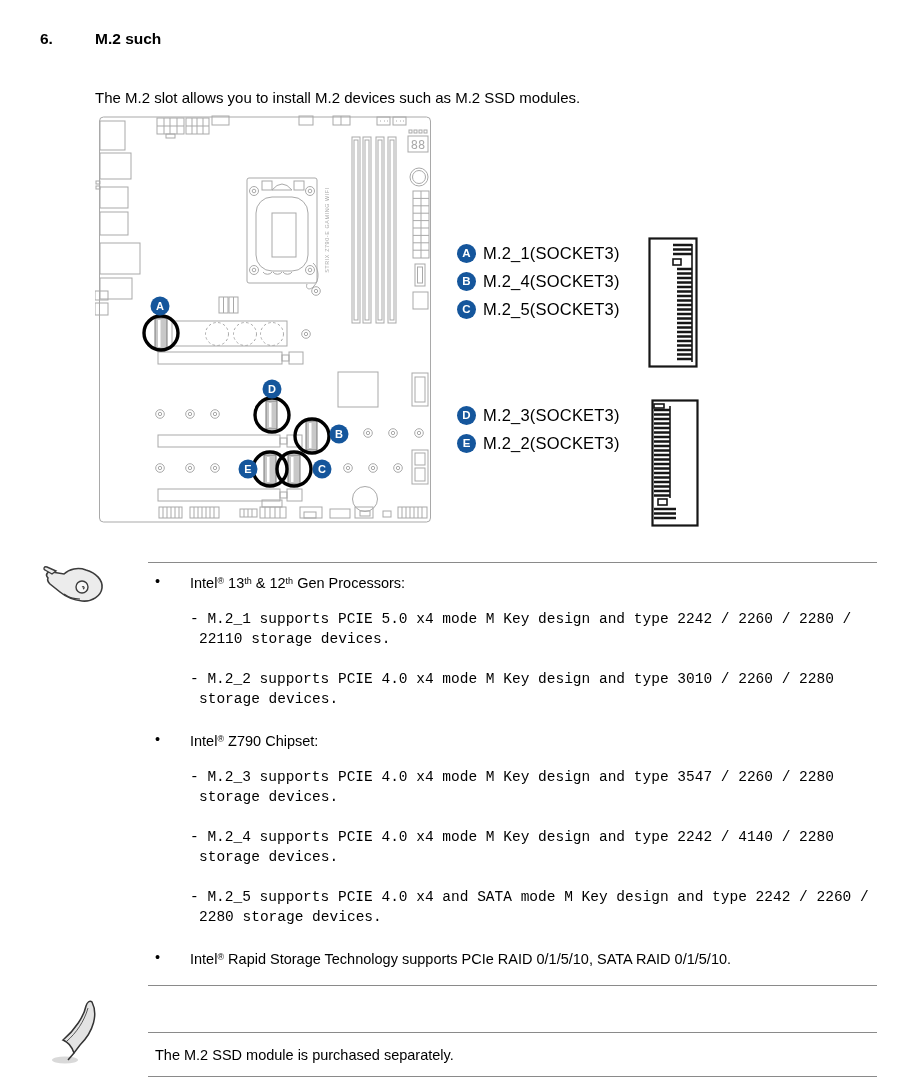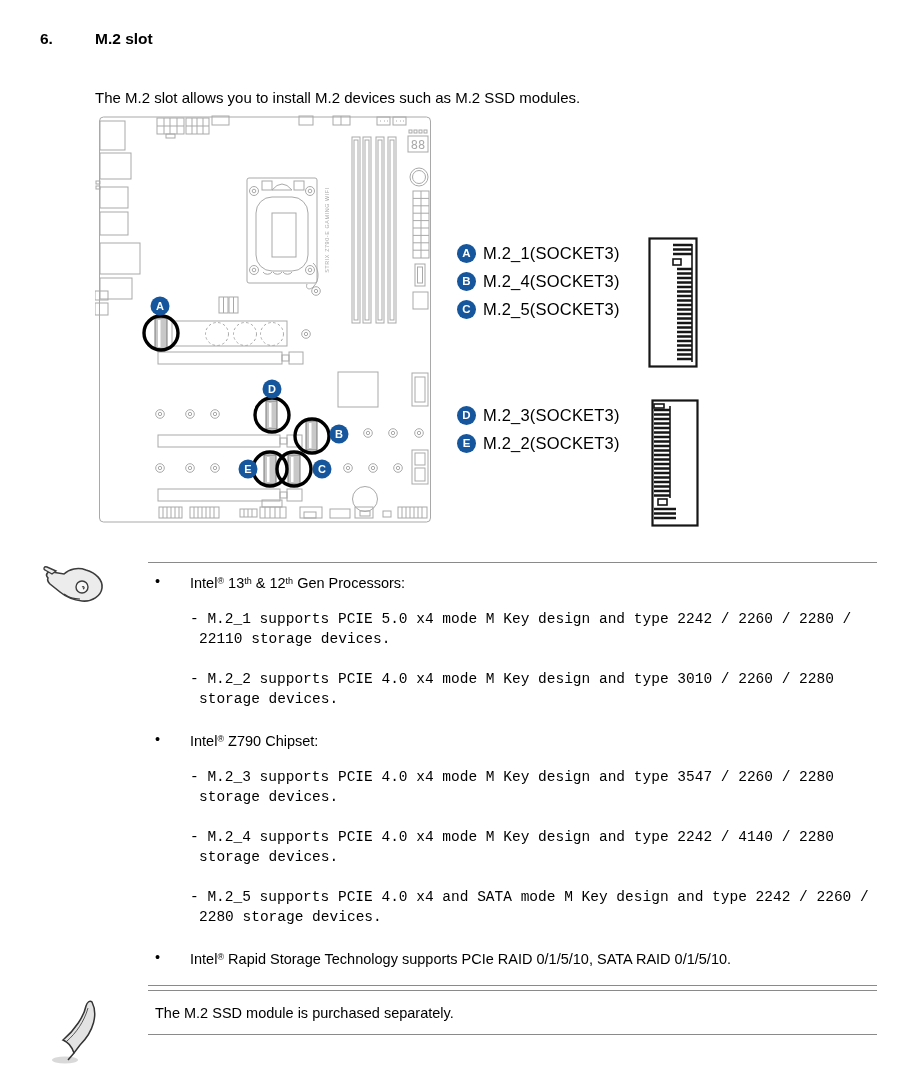--- a/index.html
+++ b/index.html
@@ -31,37 +31,37 @@
          border-top:1px solid #8a8a8a;border-bottom:1px solid #8a8a8a;
          padding-top:8px;font-size:14.5px;line-height:20px;}
   .note-bullet{display:flex;}
   .dot{width:42px;padding-left:7px;box-sizing:border-box;flex:0 0 42px;}
   .bhead{margin-bottom:16px;}
   .bold{font-weight:normal;}
   .sup{font-size:9px;vertical-align:4px;}
   .subitem{margin-bottom:20px;font-family:Liberation Mono, monospace;}
   .cont{padding-left:9px;}
 
-  .note2{position:absolute;left:148px;top:990px;width:729px;height:45px;box-sizing:border-box;
+  .note2{position:absolute;left:148px;top:1032px;width:729px;height:45px;box-sizing:border-box;
          border-top:1px solid #8a8a8a;border-bottom:1px solid #8a8a8a;
          display:flex;align-items:center;padding-left:7px;font-size:14.5px;}
 
   .marker-text{fill:#fff;font-size:11px;font-weight:bold;text-anchor:middle;
                font-family:"Liberation Sans",sans-serif;}
   .board-label{fill:#a9a9a9;font-size:5.4px;letter-spacing:.6px;text-anchor:middle;
                font-family:"Liberation Sans",sans-serif;}
   .debug-text{fill:#a9a9a9;font-size:12px;text-anchor:middle;font-family:"DejaVu Sans Mono",monospace;}
 </style>
 </head>
 <body>
 
 <div class="page">
 
   <span class="sec-num">6.</span>
-  <span class="sec-title">M.2 slot</span>
+  <span class="sec-title">M.2 such</span>
   <div class="intro">The M.2 slot allows you to install M.2 devices such as M.2 SSD modules.</div>
 
   <svg class="board" width="340" height="410" viewBox="95 115 340 410">
     <g stroke="#a9a9a9" fill="none" stroke-width="1">
 
       <rect x="99.5" y="117" width="331" height="405" rx="4"></rect>
 
       <g>
         <rect x="100" y="121" width="25" height="29"></rect>
         <rect x="100" y="153" width="31" height="26"></rect>

